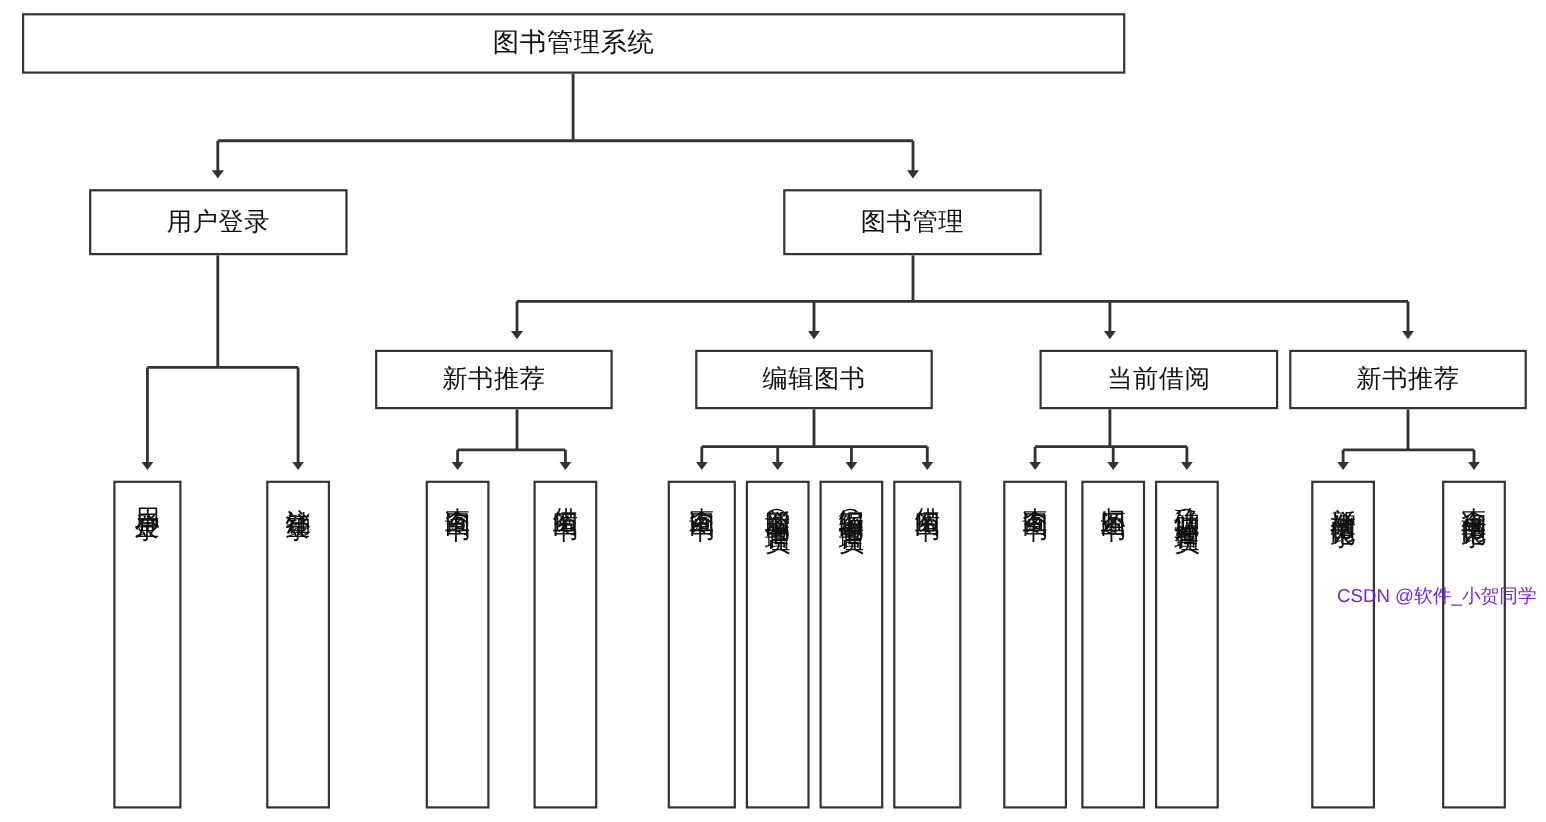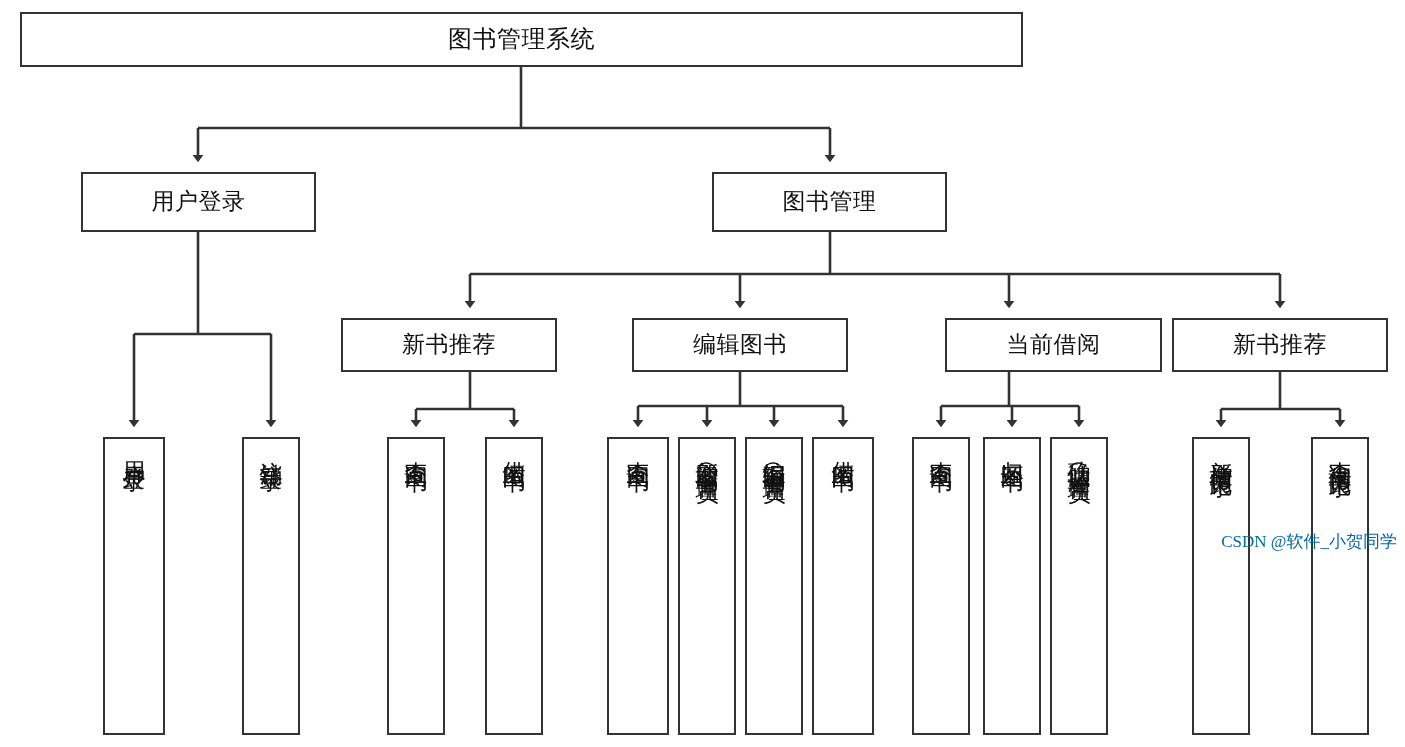--- a/index.html
+++ b/index.html
@@ -51,24 +51,24 @@
     line-height:1.0;
     letter-spacing:3px;
     max-height:290px;
   }
 
   
   #watermark{
     position:absolute;
     right:8px;bottom:4px;
     font-size:17px;
-    color:#0369a1;
+    color:#6d28d9;
     z-index:5;
     white-space:pre;
-    font-family:Liberation Serif, serif;
+    font-family:Liberation Sans, sans-serif;
   }
 </style>
 </head>
 <body>
 
 <div id="diagram-root">
 
   <svg id="connectors" viewBox="0 0 1405 747" width="1405" height="747" aria-hidden="true">
     <defs>
       <marker id="arrowhead" markerWidth="10" markerHeight="11" refX="3.2" refY="5.5" orient="auto" markerUnits="userSpaceOnUse">

